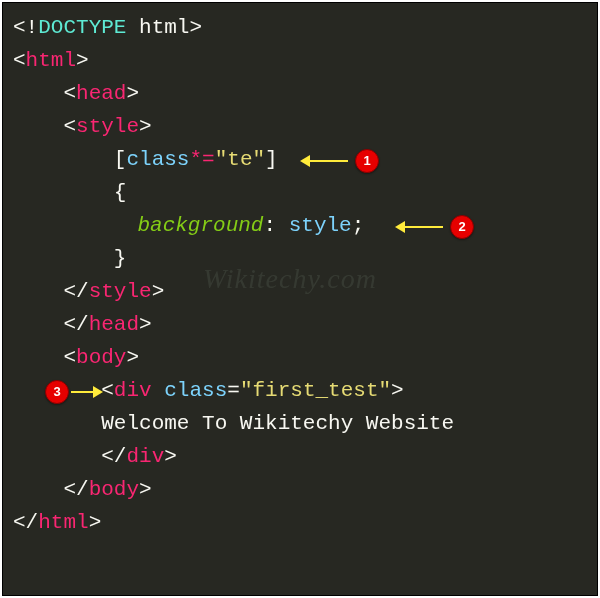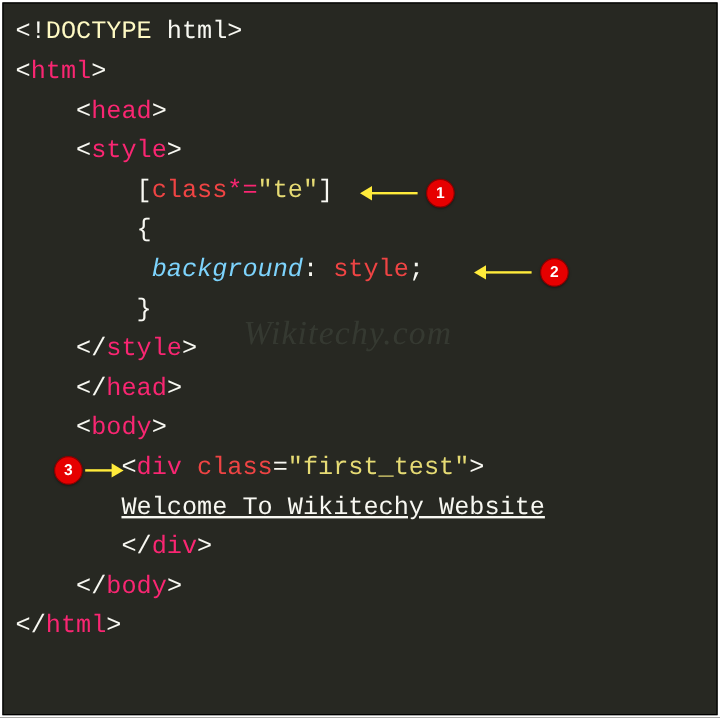--- a/index.html
+++ b/index.html
@@ -22,26 +22,26 @@
     padding: 8px 10px;
     font-size: 21px;
     line-height: 33px;
     color: #f8f8f2;
     white-space: pre;
     position: relative;
   }
   .punct { color: #f8f8f2; }
   .tag   { color: #f92672; }
   .doctype { color: #f8f8f2; }
-  .attr  { color: #ef4444; }
+  .attr  { color: #7dd3fc; }
   .op    { color: #f92672; }
   .string{ color: #e6db74; }
-  .propname { color: #7dd3fc; font-style: italic; }
-  .textcontent { color: #f8f8f2; text-decoration: underline; }
-  .kw-doctype { color: #fef9c3; }
+  .propname { color: #84cc16; font-style: italic; margin-left: 11px; }
+  .textcontent { color: #f8f8f2; }
+  .kw-doctype { color: #5eead4; }
 
   .arrow {
     position: absolute;
     height: 2px;
     background: #ffeb3b;
   }
   .arrow.right-head::after {
     content: "";
     position: absolute;
     right: -8px;

